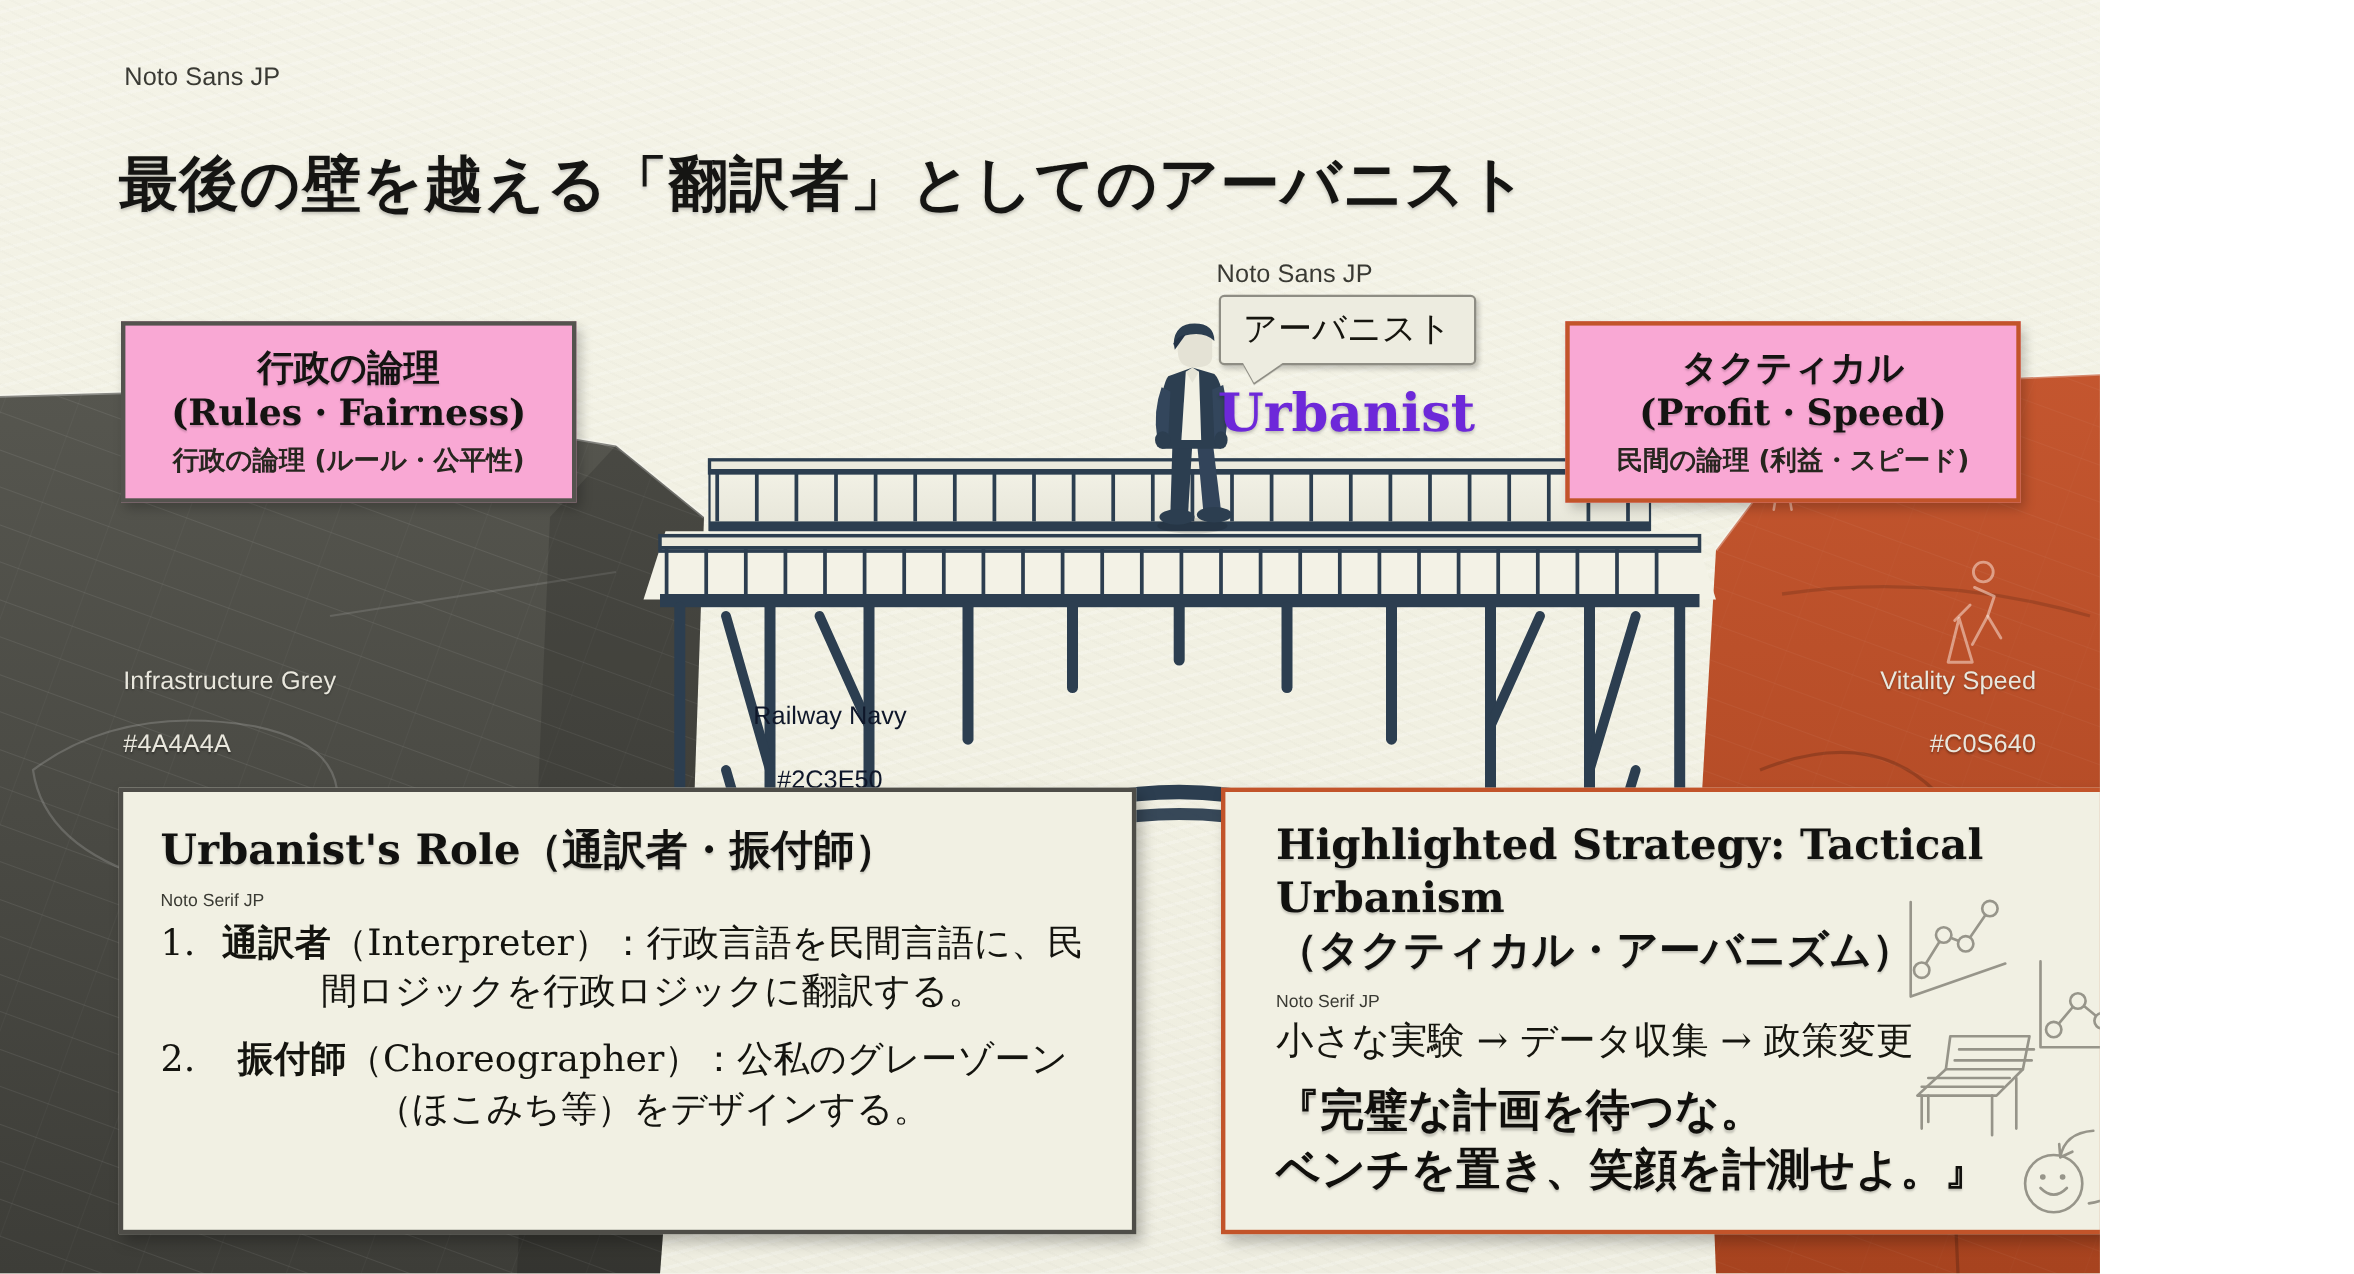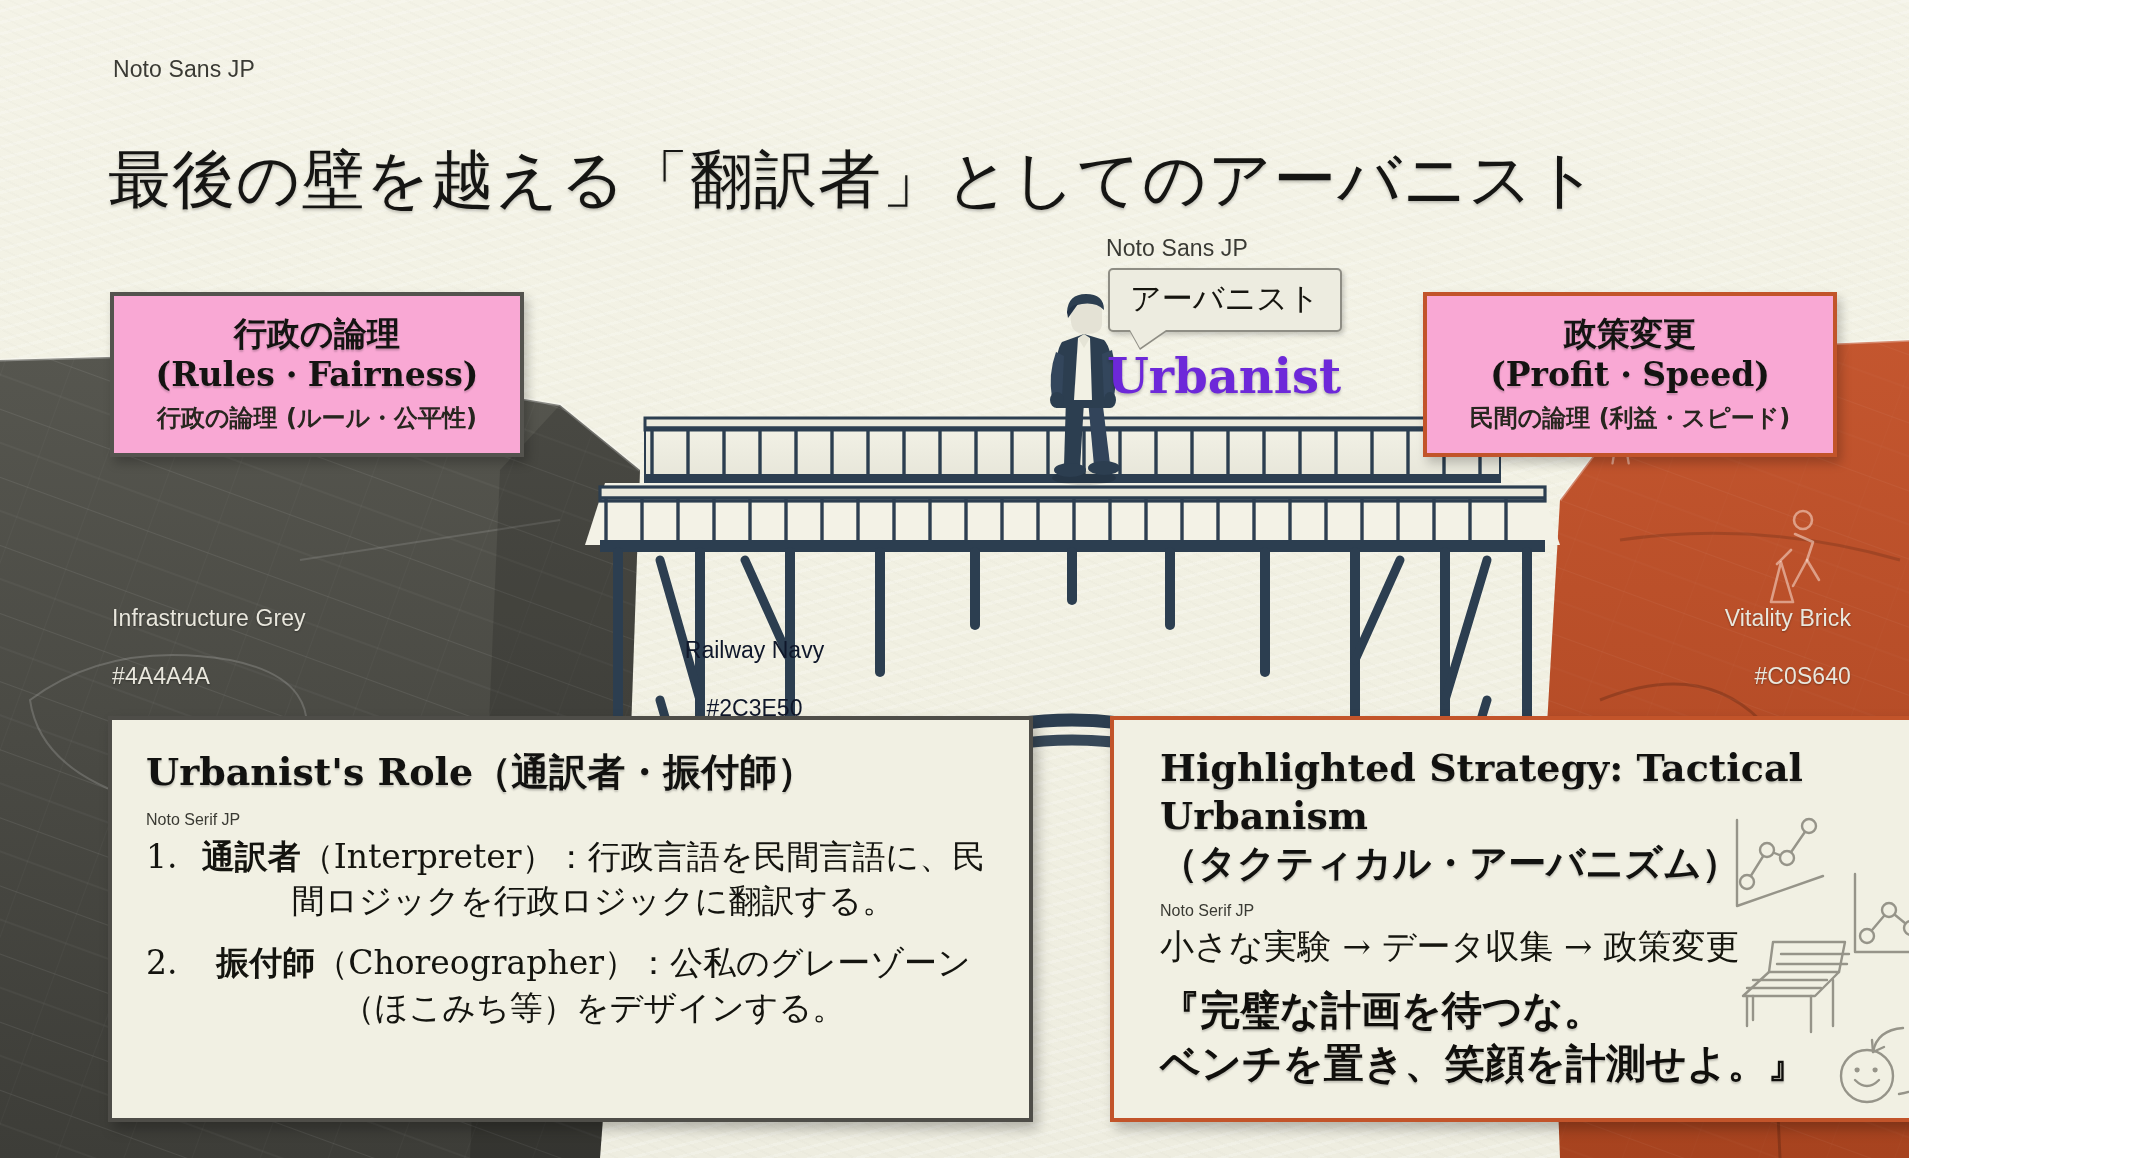--- a/index.html
+++ b/index.html
@@ -62,22 +62,22 @@
     position:absolute;
     font-size:23px;
     color:#3a3a34;
     letter-spacing:.1px;
   }
   #font-tag-title{left:113px;top:56px;}
   #font-tag-bubble{left:1106px;top:235px;}
   #page-title{
     position:absolute;
     left:108px; top:95px;
-    font-size:63px;
-    font-weight:400;
+    font-size:54px;
+    font-weight:700;
     letter-spacing:1px;
     color:#151513;
     font-family:"DejaVu Sans","Liberation Sans",sans-serif;
     text-shadow:0 2px 3px rgba(0,0,0,.22);
   }
 
   
   .logic-card{
     position:absolute;
     background:#f9a8d4;
@@ -464,39 +464,39 @@
   <div class="logic-card" id="card-gov">
     <div class="logic-title">
       <div class="ja">行政の論理</div>
       <div>(Rules・Fairness)</div>
     </div>
     <div class="logic-sub">行政の論理 (ルール・公平性)</div>
   </div>
 
   <div class="logic-card" id="card-priv">
     <div class="logic-title">
-      <div class="ja">政策変更</div>
+      <div class="ja">タクティカル</div>
       <div>(Profit・Speed)</div>
     </div>
     <div class="logic-sub">民間の論理 (利益・スピード)</div>
   </div>
 
   <div class="font-tag" id="font-tag-bubble">Noto Sans JP</div>
   <div id="speech-bubble">
     <span>アーバニスト</span>
     <span class="tail"></span>
   </div>
   <div id="urbanist-label">Urbanist</div>
 
   <div class="cliff-label" id="label-grey">
     <div>Infrastructure Grey</div>
     <div>#4A4A4A</div>
   </div>
   <div class="cliff-label" id="label-brick">
-    <div>Vitality Brick</div>
+    <div>Vitality Speed</div>
     <div>#C0S640</div>
   </div>
   <div class="navy-label">
     <span class="nl-inner">
       <div>Railway Navy</div>
       <div>#2C3E50</div>
     </span>
   </div>
 
   <div class="bottom-card" id="card-role">

